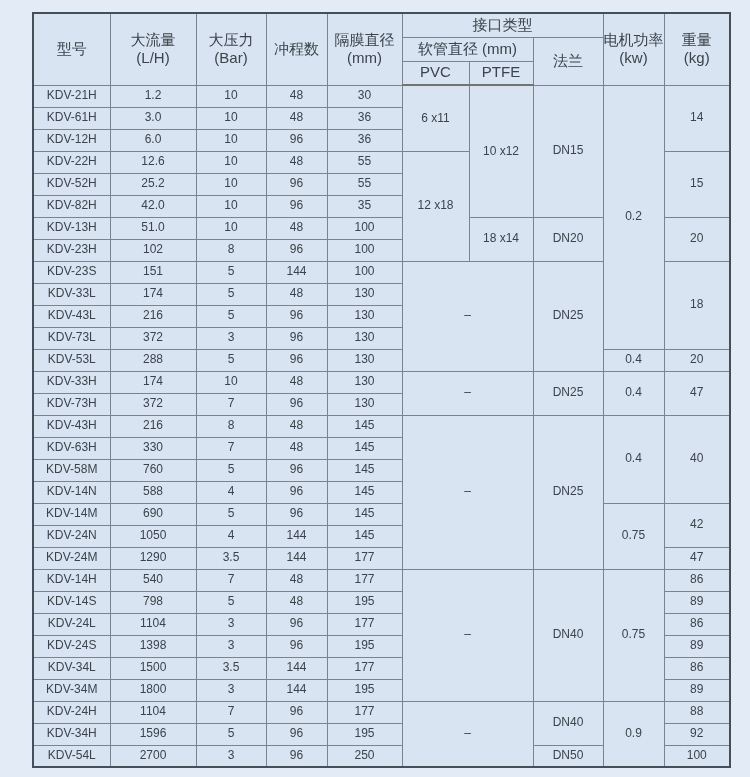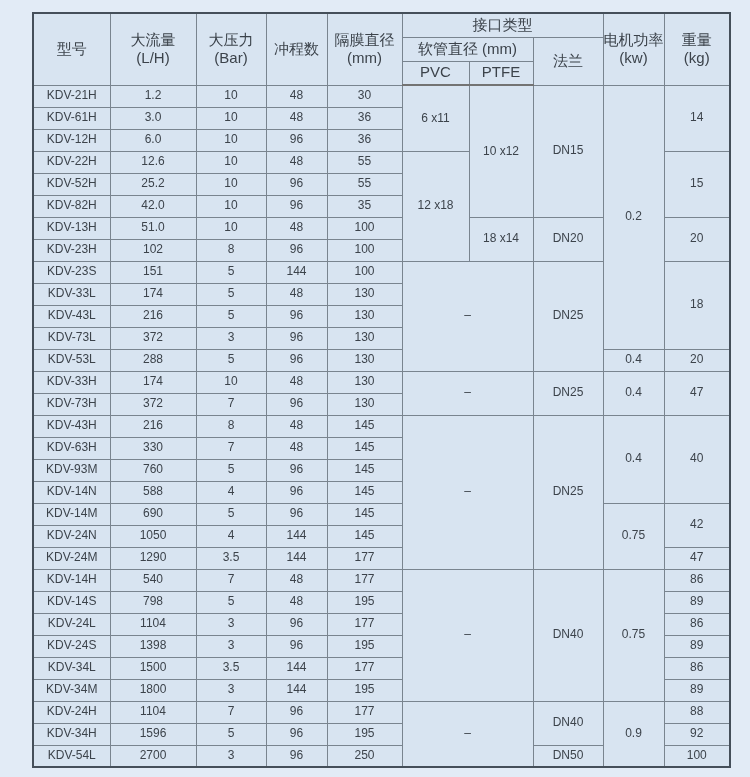--- a/index.html
+++ b/index.html
@@ -222,21 +222,21 @@
           <td rowspan="4">40</td>
         </tr>
         <tr>
           <td>KDV-63H</td>
           <td>330</td>
           <td>7</td>
           <td>48</td>
           <td>145</td>
         </tr>
         <tr>
-          <td>KDV-93M</td>
+          <td>KDV-58M</td>
           <td>760</td>
           <td>5</td>
           <td>96</td>
           <td>145</td>
         </tr>
         <tr>
           <td>KDV-14N</td>
           <td>588</td>
           <td>4</td>
           <td>96</td>

